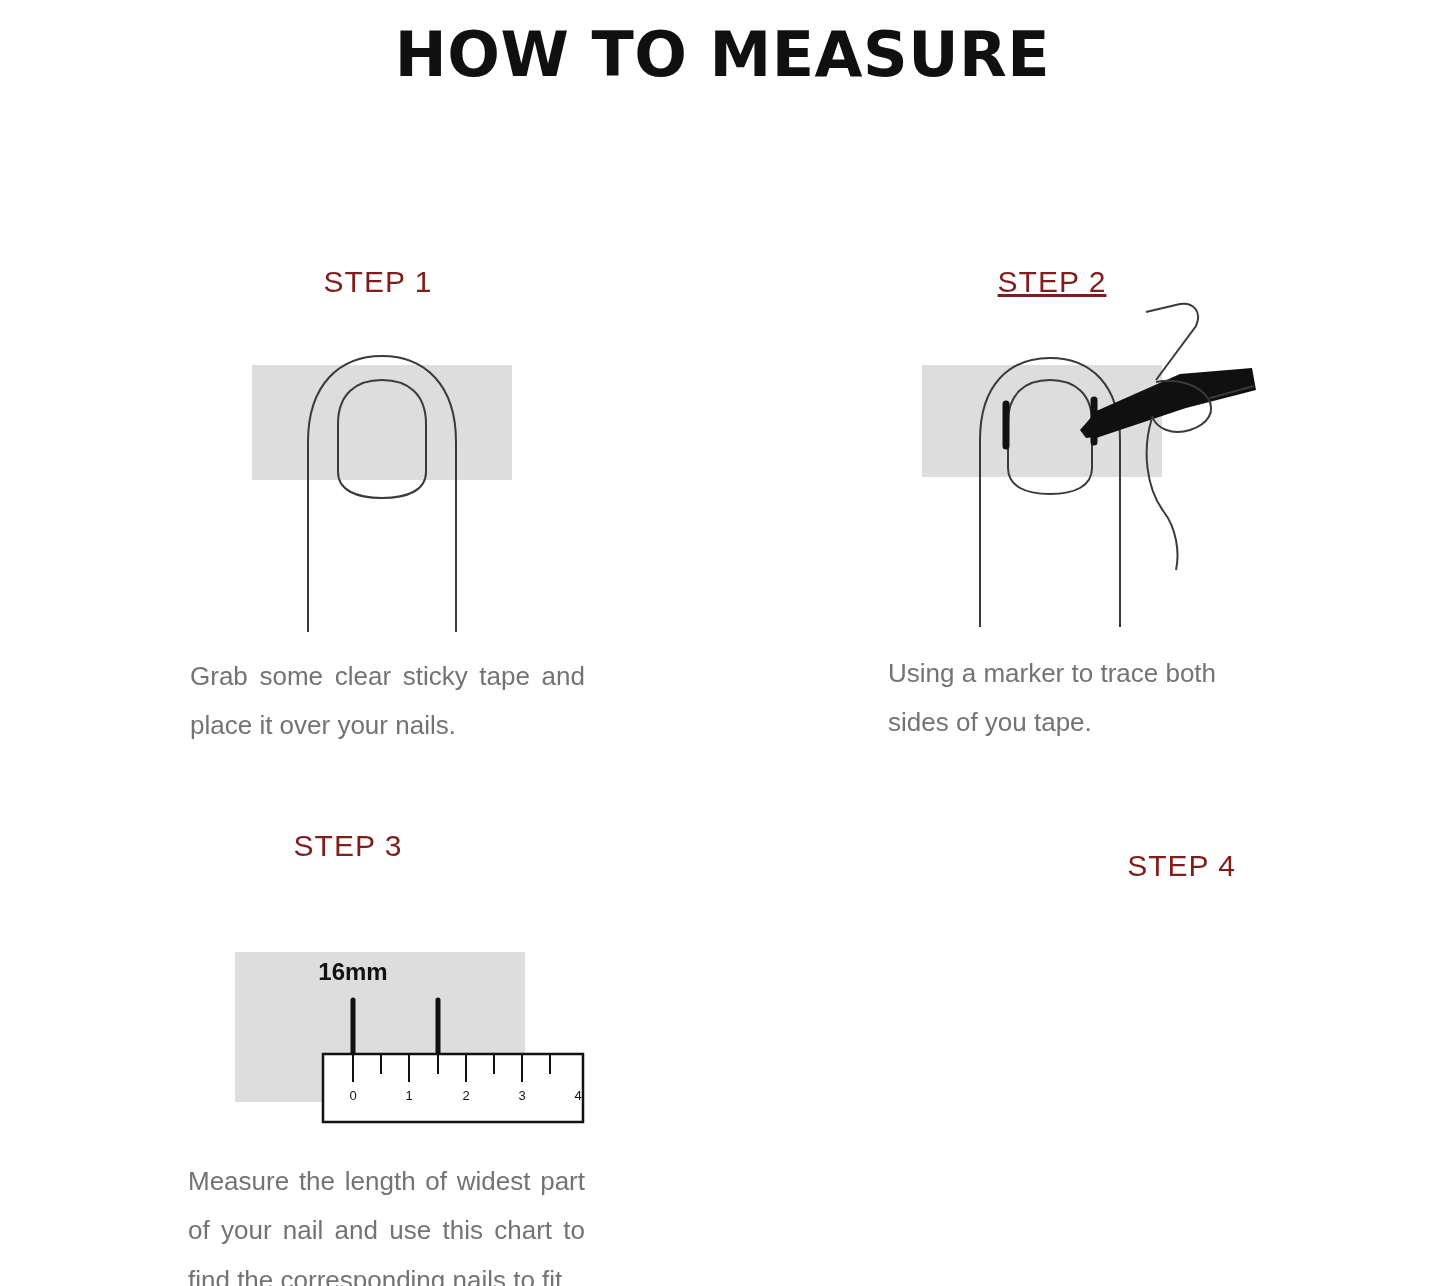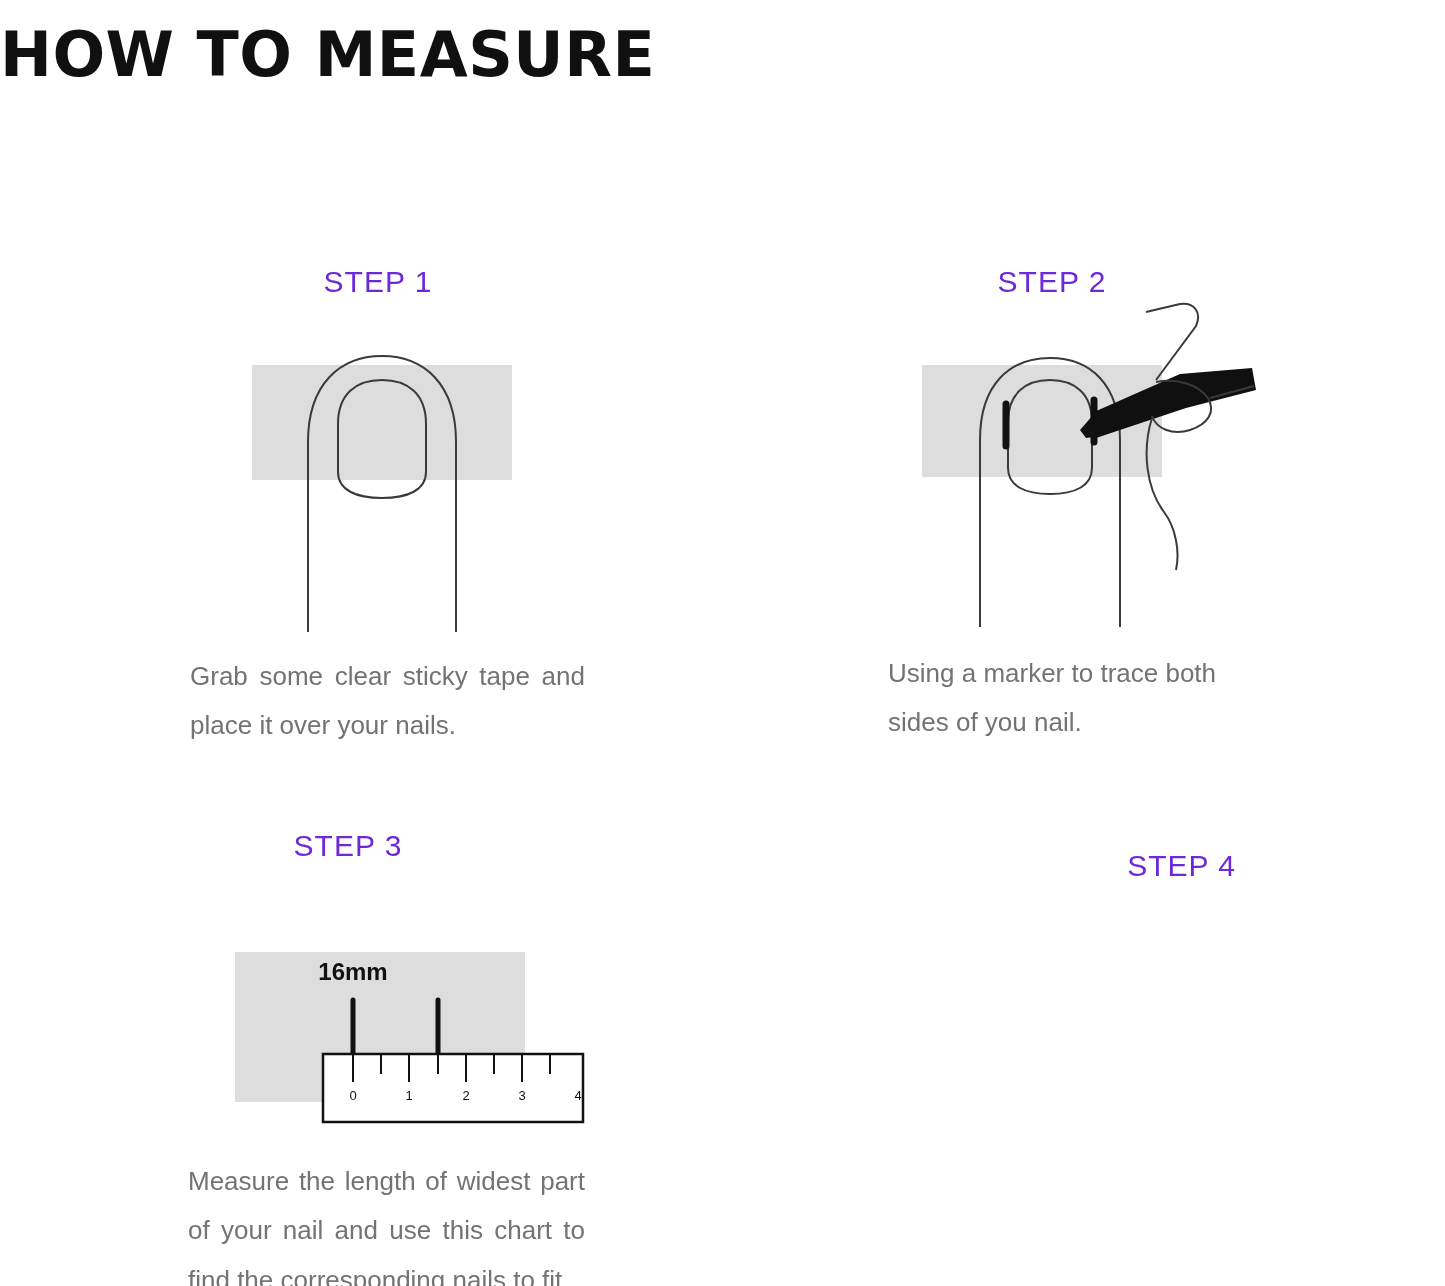--- a/index.html
+++ b/index.html
@@ -17,21 +17,21 @@
   }
 
   .page {
     position: relative;
     width: 1445px;
     height: 1286px;
   }
 
   
   .header {
-    text-align: left;
+    text-align: center;
     padding-top: 22px;
   }
   .main-title {
     font-family: "DejaVu Sans", sans-serif;
     font-weight: 700;
     font-size: 62px;
     letter-spacing: 0.5px;
     line-height: 1.05;
     color: #101010;
     margin: 0;
@@ -49,21 +49,21 @@
   .steps {
     position: relative;
     width: 1445px;
   }
 
   .step-label {
     position: absolute;
     font-family: "Liberation Sans", sans-serif;
     font-size: 30px;
     letter-spacing: 1px;
-    color: #6d28d9;
+    color: #7f1d1d;
     text-align: center;
   }
 
   .caption {
     position: absolute;
     font-family: "Liberation Sans", sans-serif;
     font-size: 26px;
     line-height: 1.9;
     color: #737373;
   }
@@ -74,21 +74,21 @@
   .caption.center-left {
     text-align: left;
   }
 
   
   #step1-label { left: 198px; top: 178px; width: 360px; }
   #step1-art   { position: absolute; left: 180px; top: 245px; width: 420px; height: 310px; }
   #step1-cap   { left: 190px; top: 565px; width: 395px; }
 
   
-  #step2-label { left: 872px; top: 178px; width: 360px; }
+  #step2-label { left: 872px; top: 178px; width: 360px; text-decoration: underline; }
   #step2-art   { position: absolute; left: 880px; top: 215px; width: 420px; height: 330px; }
   #step2-cap   { left: 888px; top: 562px; width: 380px; }
 
   
   #step3-label { left: 168px; top: 742px; width: 360px; text-align: center; }
   #step3-art   { position: absolute; left: 195px; top: 855px; width: 400px; height: 200px; padding-left: 40px; }
   #step3-cap   { left: 188px; top: 1070px; width: 397px; }
 
   
   #step4-label { left: 876px; top: 762px; width: 360px; text-align: right; }
@@ -161,21 +161,21 @@
         <path d="M206 124 L214 110 L300 72 L372 66 L376 88 L306 106 L216 136 Z" fill="#101010"></path>
         <path d="M200 128 L214 112 L222 134 L206 136 Z" fill="#101010"></path>
 
         <path d="M266 10 L300 2 C314 0 322 10 316 24 L276 78" fill="none" stroke="#3a3a3a" stroke-width="2"></path>
         <path d="M276 80 C296 76 318 82 328 96 C336 110 328 122 310 128 C292 134 276 126 272 114" fill="none" stroke="#3a3a3a" stroke-width="2"></path>
         <path d="M272 116 C262 148 266 186 284 210 C296 226 300 250 296 268" fill="none" stroke="#3a3a3a" stroke-width="2"></path>
         <path d="M330 96 L374 84" fill="none" stroke="#3a3a3a" stroke-width="2"></path>
       </svg>
     </div>
 
-    <div class="caption center-left" id="step2-cap">Using a marker to trace both sides of you nail.</div>
+    <div class="caption center-left" id="step2-cap">Using a marker to trace both sides of you tape.</div>
 
     <div class="step-label" id="step3-label">STEP 3</div>
 
     <div id="step3-art">
       <svg width="400" height="200" viewBox="0 0 400 200">
 
         <rect x="0" y="10" width="290" height="150" fill="#dddddd"></rect>
 
         <text x="118" y="38" font-family="Liberation Sans, sans-serif" font-size="24" font-weight="bold" fill="#111111" text-anchor="middle">16mm</text>
 

